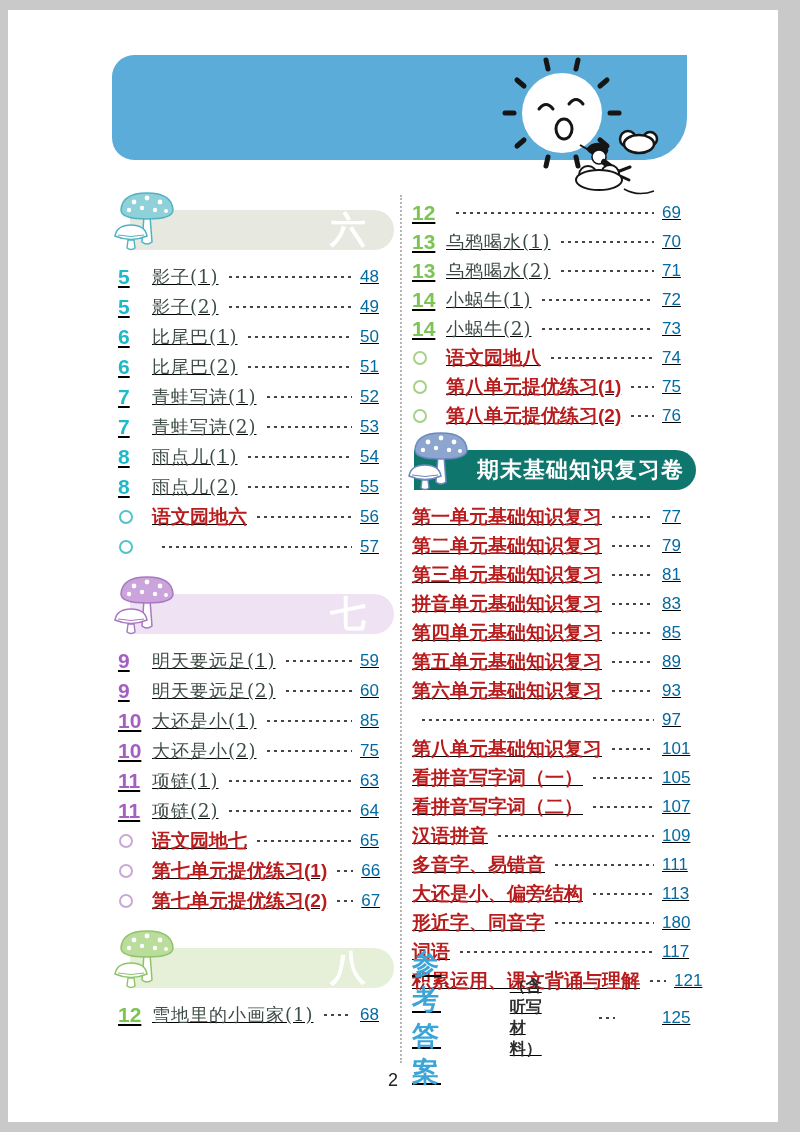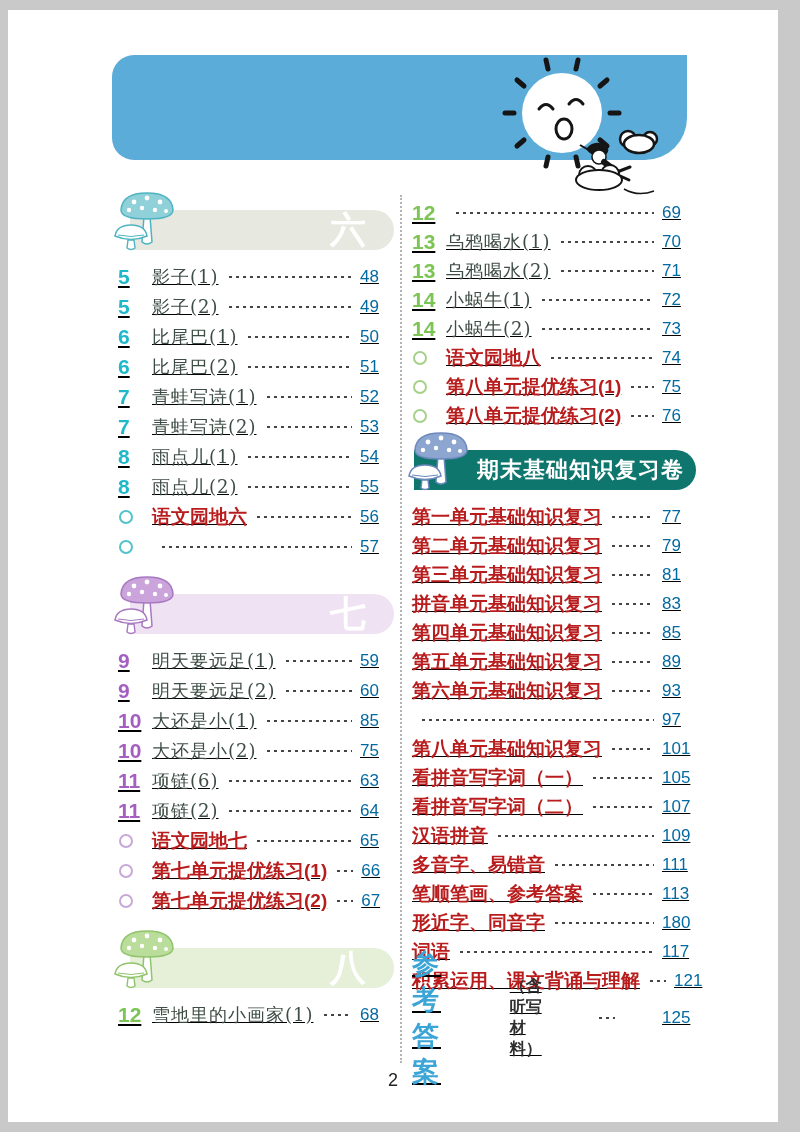--- a/index.html
+++ b/index.html
@@ -222,21 +222,21 @@
         <span class="pagenum">85</span>
       </div>
       <div class="row">
         <span class="num" style="color: rgb(164, 95, 192);">10</span>
         <span class="title lesson">大还是小(2)</span>
         <span class="leader"></span>
         <span class="pagenum">75</span>
       </div>
       <div class="row">
         <span class="num" style="color: rgb(164, 95, 192);">11</span>
-        <span class="title lesson">项链(6)</span>
+        <span class="title lesson">项链(1)</span>
         <span class="leader"></span>
         <span class="pagenum">63</span>
       </div>
       <div class="row">
         <span class="num" style="color: rgb(164, 95, 192);">11</span>
         <span class="title lesson">项链(2)</span>
         <span class="leader"></span>
         <span class="pagenum">64</span>
       </div>
       <div class="row">
@@ -412,21 +412,21 @@
         <span class="title unit">汉语拼音</span>
         <span class="leader"></span>
         <span class="pagenum">109</span>
       </div>
       <div class="row">
         <span class="title unit">多音字、易错音</span>
         <span class="leader"></span>
         <span class="pagenum">111</span>
       </div>
       <div class="row">
-        <span class="title unit">笔顺笔画、参考答案</span>
+        <span class="title unit">大还是小、偏旁结构</span>
         <span class="leader"></span>
         <span class="pagenum">113</span>
       </div>
       <div class="row">
         <span class="title unit">形近字、同音字</span>
         <span class="leader"></span>
         <span class="pagenum">180</span>
       </div>
       <div class="row">
         <span class="title unit">词语</span>

